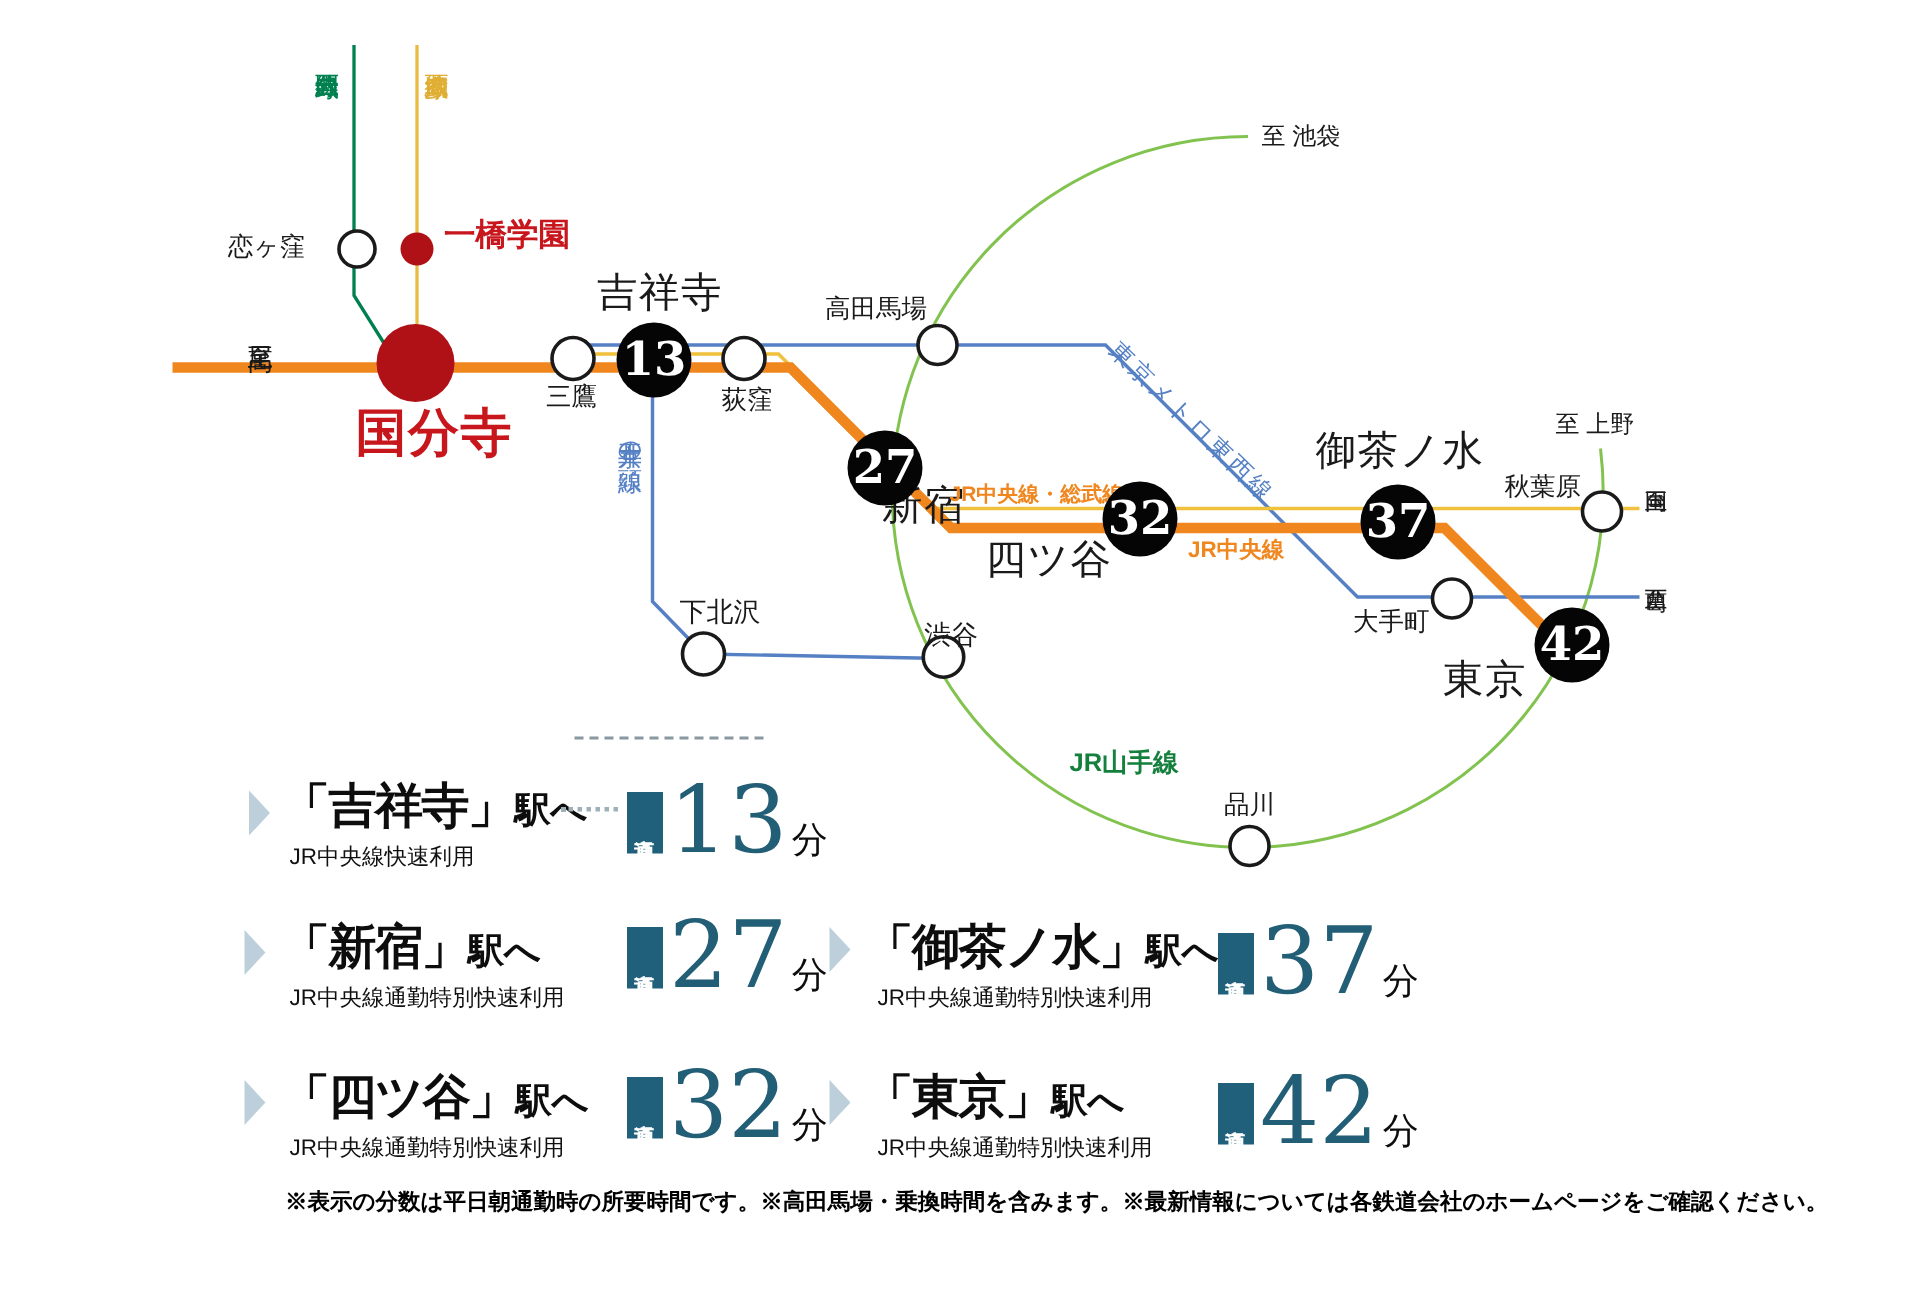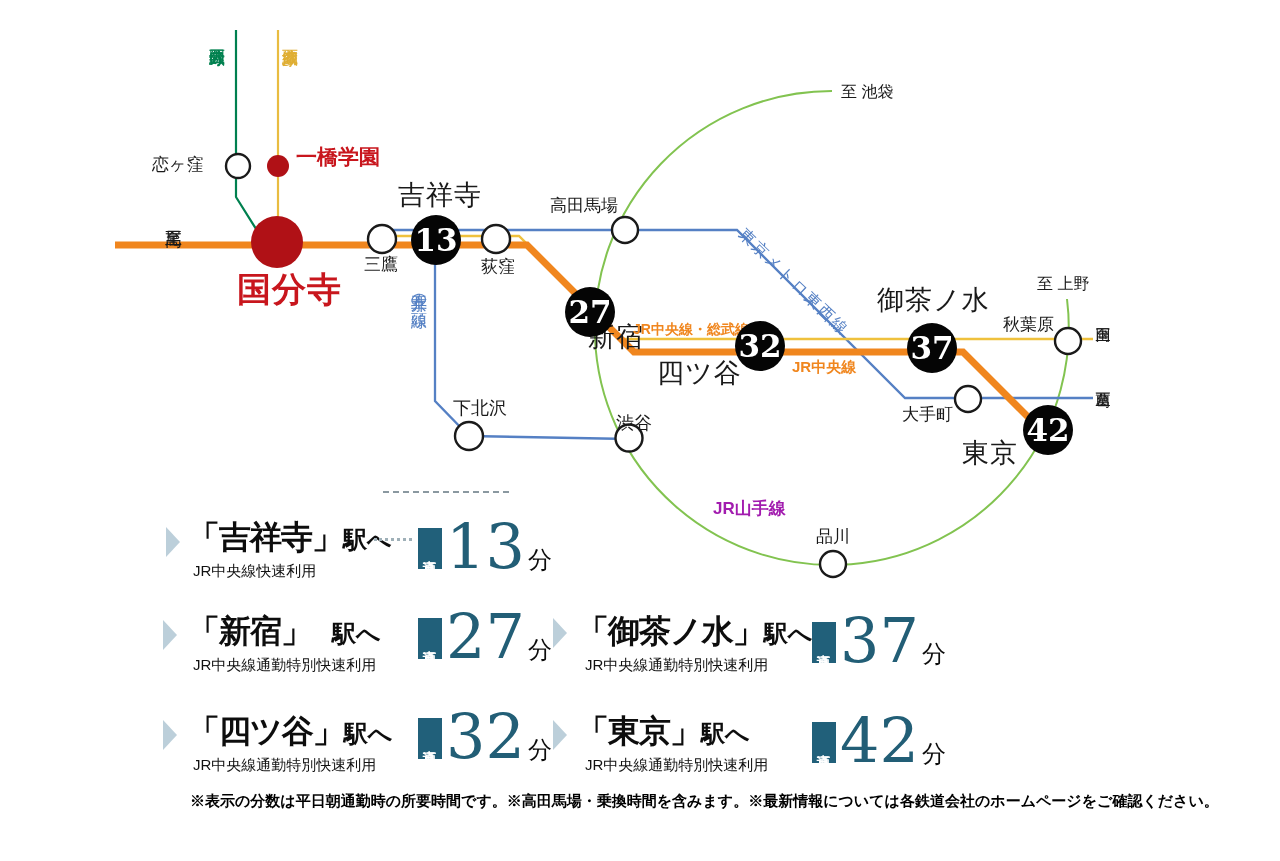--- a/index.html
+++ b/index.html
@@ -5,21 +5,21 @@
   html,body{margin:0;padding:0;background:#fff;}
   .stage{position:relative;width:1280px;height:861px;background:#ffffff;overflow:hidden;
          font-family:"Liberation Sans",sans-serif;color:#1a1a1a;}
   .stage svg{position:absolute;left:0;top:0;}
   .lbl{position:absolute;white-space:nowrap;line-height:1;font-weight:500;color:#1a1a1a;}
   .vert{writing-mode:vertical-rl;text-orientation:upright;}
   .s15{font-size:15px;} .s16{font-size:16px;} .s17{font-size:17px;} .s18{font-size:18px;}
   .s27{font-size:27px;letter-spacing:1px;}
   .red{color:#C8161D;font-weight:700;}
   .green-line-c{color:#00804F;} .amber-line-c{color:#DFAE33;} .blue-line-c{color:#5580C4;}
-  .orange-line-c{color:#F0861E;font-weight:700;} .yamanote-c{color:#a21caf;}
+  .orange-line-c{color:#F0861E;font-weight:700;} .yamanote-c{color:#15803d;}
   .tbadge{position:absolute;width:50px;height:50px;border-radius:50%;background:#050505;
           color:#fff;display:flex;align-items:center;justify-content:center;
           font-family:"DejaVu Serif",serif;font-size:31px;font-weight:700;}
   .rot45{transform:rotate(44deg);transform-origin:0 0;letter-spacing:2px;}
   
   .heading{position:absolute;font-size:17px;font-weight:600;letter-spacing:.5px;}
   .dash{position:absolute;width:126px;border-top:2px dashed #8a98a0;}
   .tri{position:absolute;width:0;height:0;border-left:14px solid #BCCFDA;
        border-top:15px solid transparent;border-bottom:15px solid transparent;}
   .stname{position:absolute;font-family:"DejaVu Serif",serif;font-weight:600;color:#0d0d0d;
@@ -119,21 +119,21 @@
   </div>
   <div class="via" style="left:193px;top:562px;">JR中央線快速利用</div>
   <div class="leader" style="left:374px;top:538px;"></div>
   <div class="dbadge" style="left:418px;top:528px;">直通</div>
   <div class="mins" style="left:446px;top:516px;">
     <span class="num">13</span>
       <span class="unit">分</span>
   </div>
 
   <div class="tri" style="left:163px;top:620px;"></div>
-  <div class="stname" style="left:188px;top:612px;gap:20px;">
+  <div class="stname" style="left:188px;top:612px;">
     <span class="big">「新宿」</span>
       <span class="sm">駅へ</span>
   </div>
   <div class="via" style="left:193px;top:656px;">JR中央線通勤特別快速利用</div>
   <div class="dbadge" style="left:418px;top:618px;">直通</div>
   <div class="mins" style="left:446px;top:606px;">
     <span class="num">27</span>
       <span class="unit">分</span>
   </div>
 

